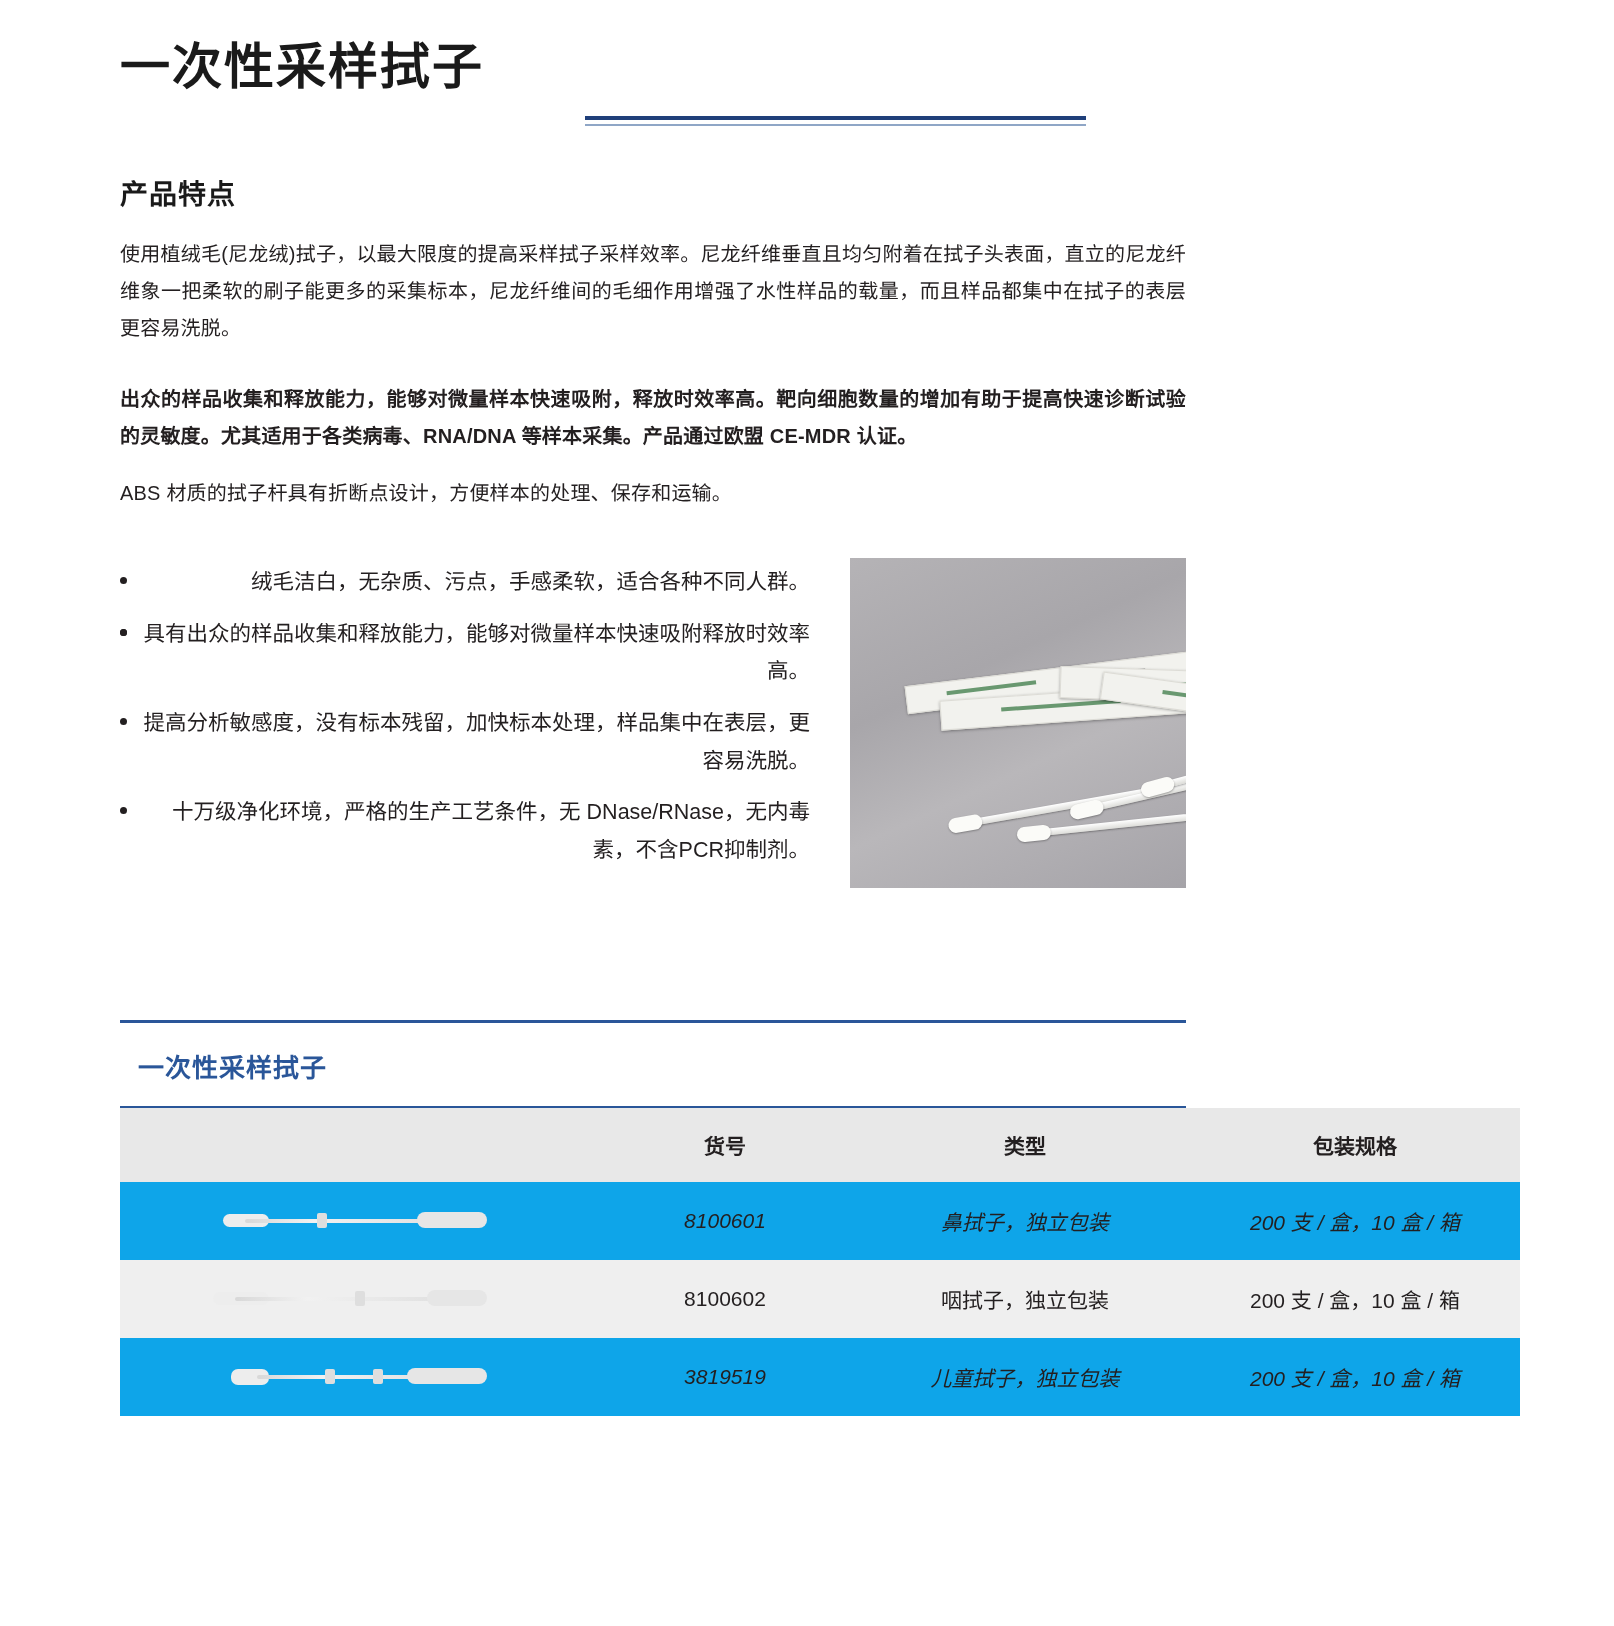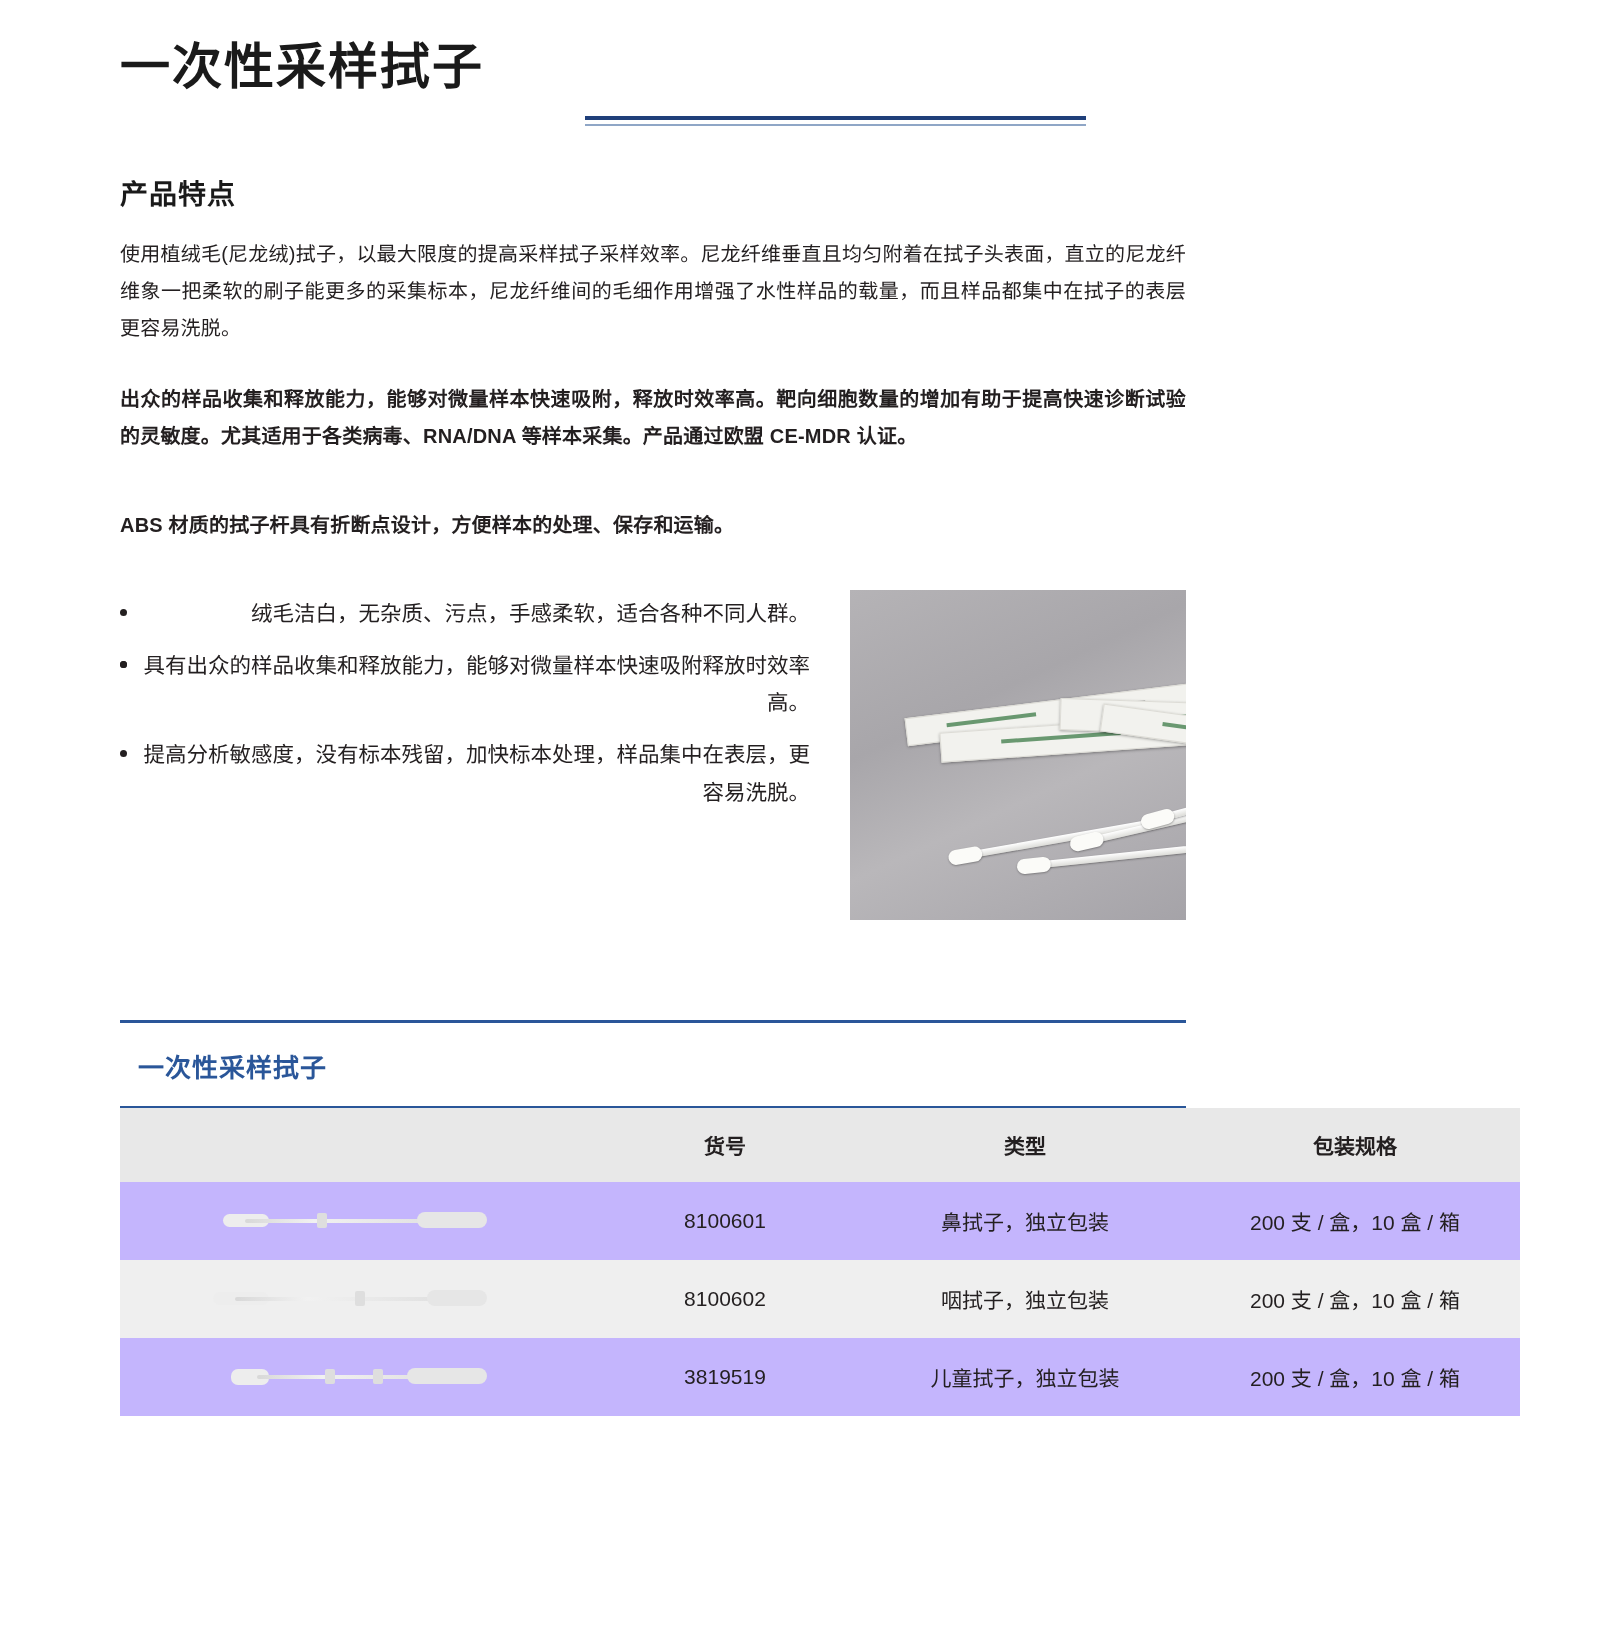--- a/index.html
+++ b/index.html
@@ -69,21 +69,21 @@
   .para {
     margin-top: 24px;
     font-size: 20px;
     line-height: 1.85;
     color: #231f20;
     letter-spacing: 0.2px;
     max-width: 1330px;
     text-align: justify;
   }
   .para.second { margin-top: 34px; font-weight: bold; }
-  .para.third { margin-top: 52px; font-weight: bold; }
+  .para.third { margin-top: 20px; }
 
   
   .two-col {
     margin-top: 46px;
     display: flex;
     align-items: flex-start;
     text-align: right;
   }
   .bullets {
     width: 690px;
@@ -194,21 +194,21 @@
   table.spec td {
     font-size: 21px;
     color: #231f20;
     text-align: center;
     padding: 0;
     height: 78px;
     vertical-align: middle;
     border: none;
   }
   table.spec tr.row-alt td { background: #efefef; }
-  table.spec tr.row-plain td { background: #c4b5fd; }
+  table.spec tr.row-plain td { background: #0ea5e9; font-style: italic; }
   .col-img { width: 470px; }
   .col-code { width: 270px; }
   .col-type { width: 330px; }
   .col-pack { width: 330px; }
 
   
   .mini-swab {
     position: relative;
     width: 300px;
     height: 34px;
@@ -276,20 +276,24 @@
       <div class="bullet">
         <span class="dot"></span>
       </div>
       <div class="bullet">
         <span class="dot"></span>
         <span>具有出众的样品收集和释放能力，能够对微量样本快速吸附释放时效率高。</span>
       </div>
       <div class="bullet">
         <span class="dot"></span>
         <span>提高分析敏感度，没有标本残留，加快标本处理，样品集中在表层，更容易洗脱。</span>
+      </div>
+      <div class="bullet">
+        <span class="dot"></span>
+        <span>十万级净化环境，严格的生产工艺条件，无 DNase/RNase，无内毒素，不含PCR抑制剂。</span>
       </div>
     </div>
 
     <div class="photo">
 
       <div class="pkt" style="left:55px; top:108px; width:330px; height:26px; transform:rotate(-7deg);">
         <span class="bar" style="left:40px; top:9px; width:90px;"></span>
         <span class="bar2" style="left:180px; top:10px; width:60px;"></span>
       </div>
       <div class="pkt" style="left:90px; top:128px; width:420px; height:28px; transform:rotate(-4deg);">

